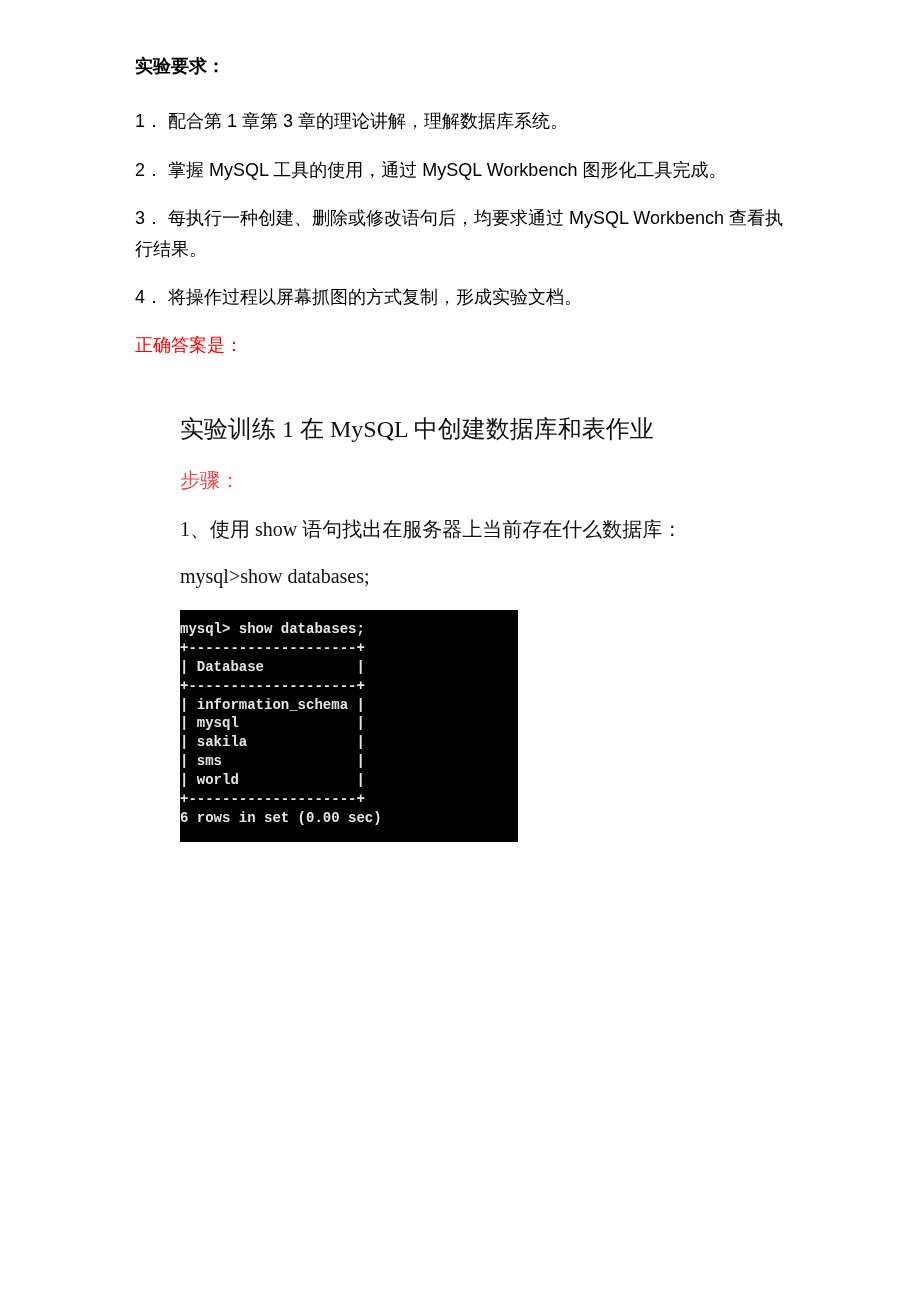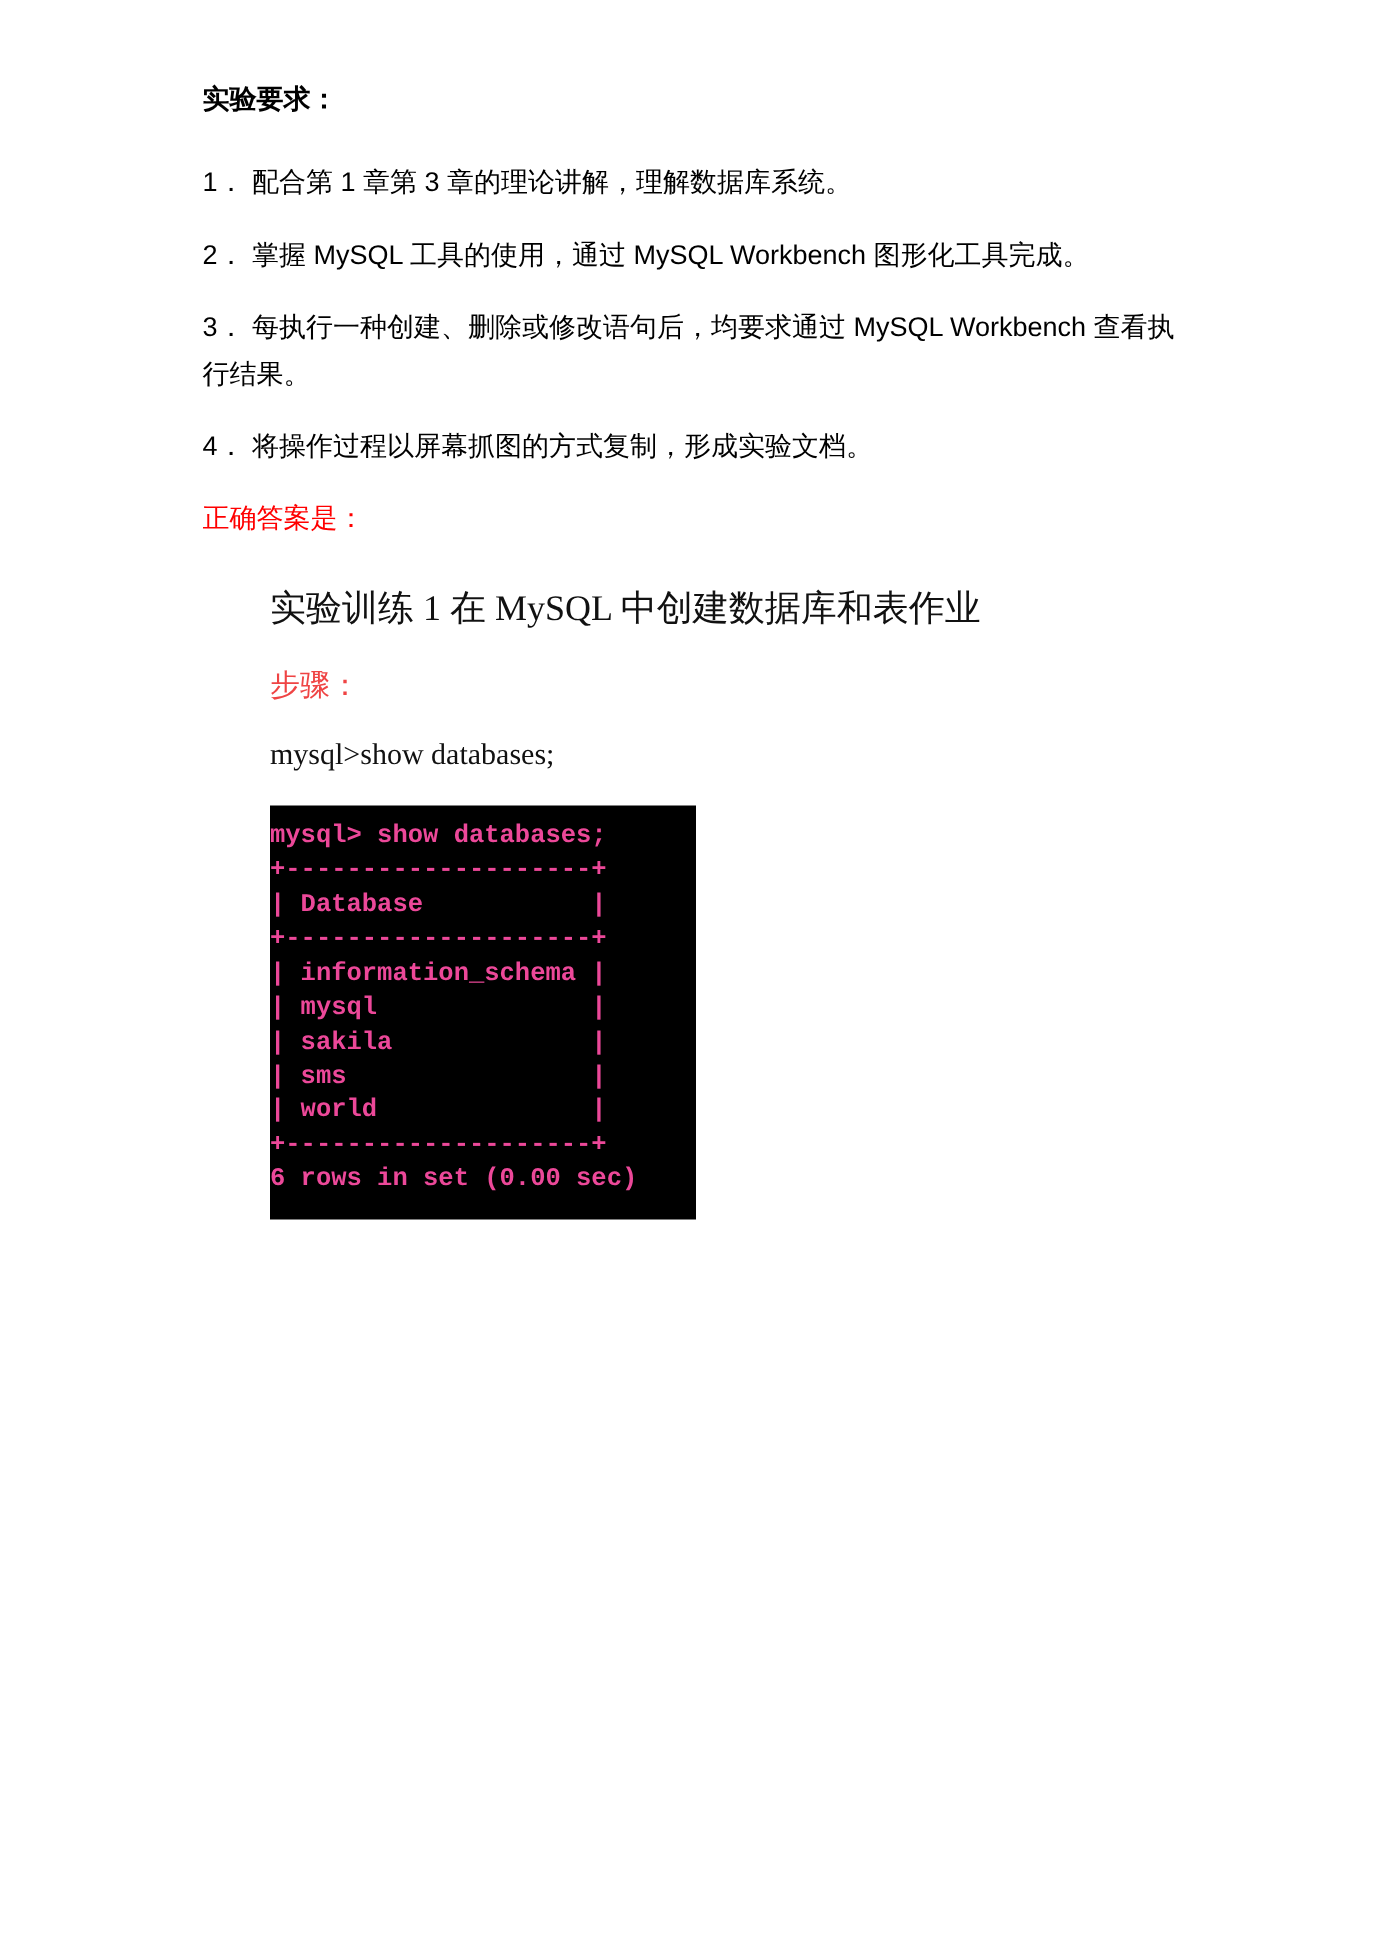--- a/index.html
+++ b/index.html
@@ -23,21 +23,21 @@
   .req-item {
     font-size: 18px;
     color: #000;
     line-height: 1.7;
     margin-bottom: 18px;
   }
   .answer-label {
     color: #ff0000;
     font-size: 18px;
     margin-top: 20px;
-    margin-bottom: 32px;
+    margin-bottom: 56px;
     font-family: "SimSun", serif;
   }
   .inner {
     padding-left: 45px;
     font-family: "SimSun", serif;
   }
   .inner-title {
     font-size: 24px;
     color: #111;
     margin-bottom: 22px;
@@ -53,26 +53,26 @@
     margin-bottom: 22px;
   }
   .inner-cmd {
     font-size: 20px;
     color: #111;
     margin-bottom: 22px;
     font-family: "Times New Roman", "SimSun", serif;
   }
   .terminal {
     background: #000000;
-    color: #ec4899;
+    color: #e5e5e5;
     font-family: "Consolas", "Courier New", monospace;
-    font-size: 17px;
+    font-size: 14px;
     line-height: 1.35;
     padding: 10px 8px 14px 0px;
-    width: 284px;
+    width: 338px;
     box-sizing: border-box;
     font-weight: bold;
   }
   .term-line {
     white-space: pre;
   }
 </style>
 </head>
 <body>
 
@@ -83,20 +83,21 @@
   <div class="req-item">1． 配合第 1 章第 3 章的理论讲解，理解数据库系统。</div>
   <div class="req-item">2． 掌握 MySQL 工具的使用，通过 MySQL Workbench 图形化工具完成。</div>
   <div class="req-item">3． 每执行一种创建、删除或修改语句后，均要求通过 MySQL Workbench 查看执行结果。</div>
   <div class="req-item">4． 将操作过程以屏幕抓图的方式复制，形成实验文档。</div>
 
   <div class="answer-label">正确答案是：</div>
 
   <div class="inner">
     <div class="inner-title">实验训练 1  在 MySQL 中创建数据库和表作业</div>
     <div class="inner-steps">步骤：</div>
+    <div class="inner-step1">1、使用 show 语句找出在服务器上当前存在什么数据库：</div>
     <div class="inner-cmd">mysql&gt;show  databases;</div>
 
     <div class="terminal">
       <div class="term-line">mysql&gt; show databases;</div>
       <div class="term-line">+--------------------+</div>
       <div class="term-line">| Database           |</div>
       <div class="term-line">+--------------------+</div>
       <div class="term-line">| information_schema |</div>
       <div class="term-line">| mysql              |</div>
       <div class="term-line">| sakila             |</div>

